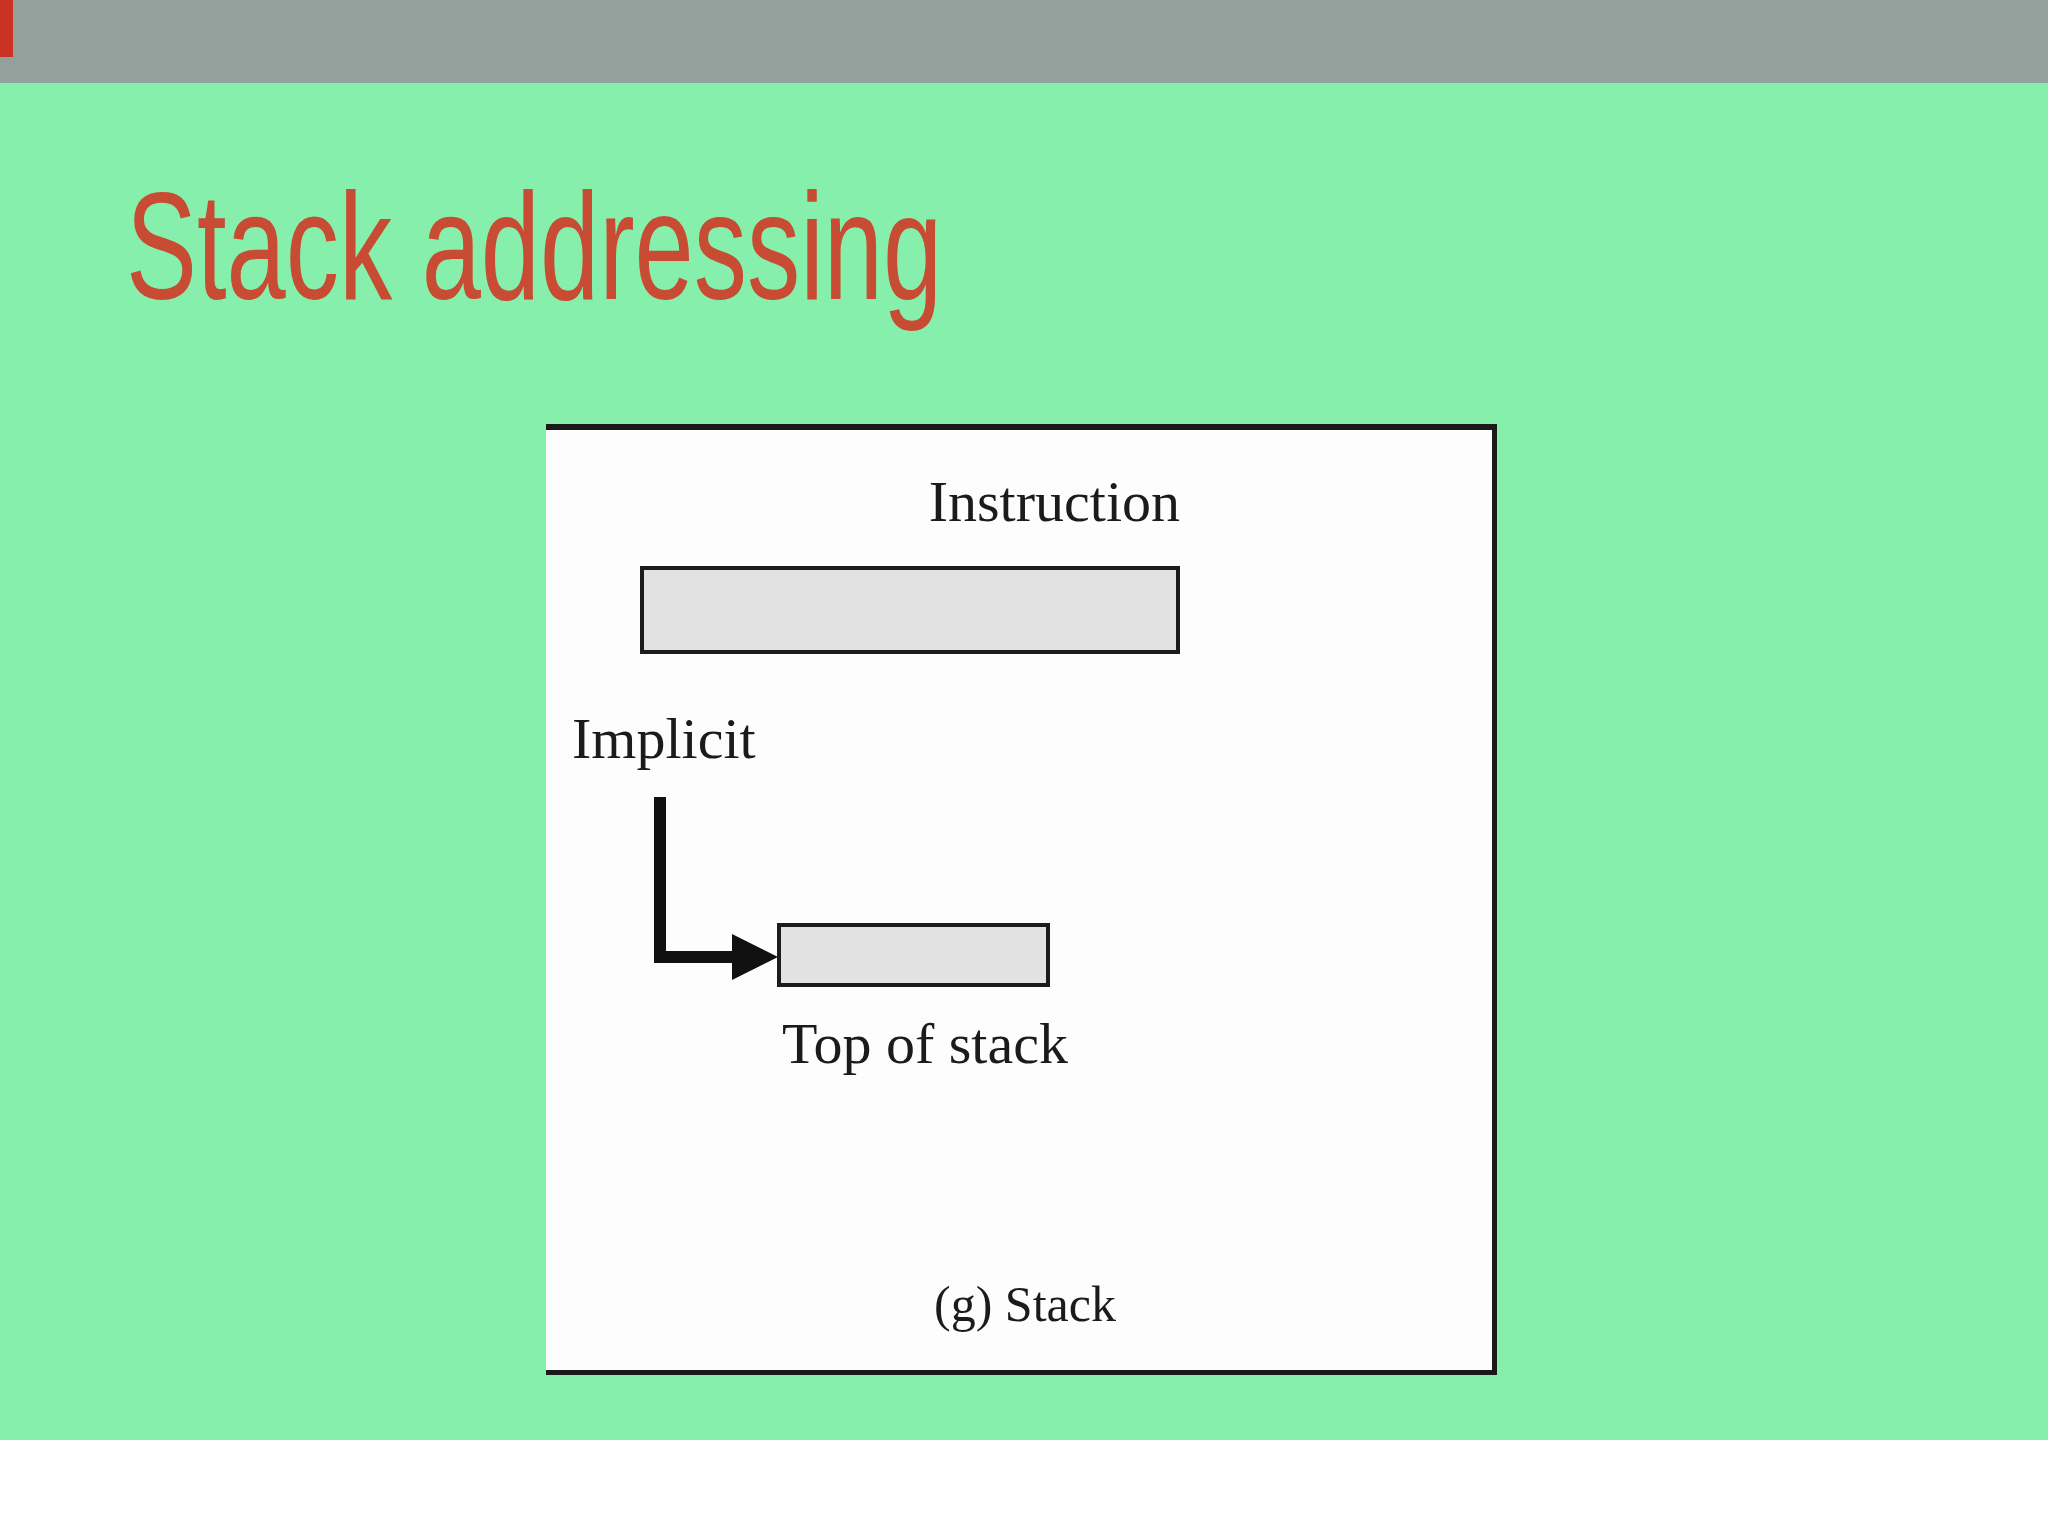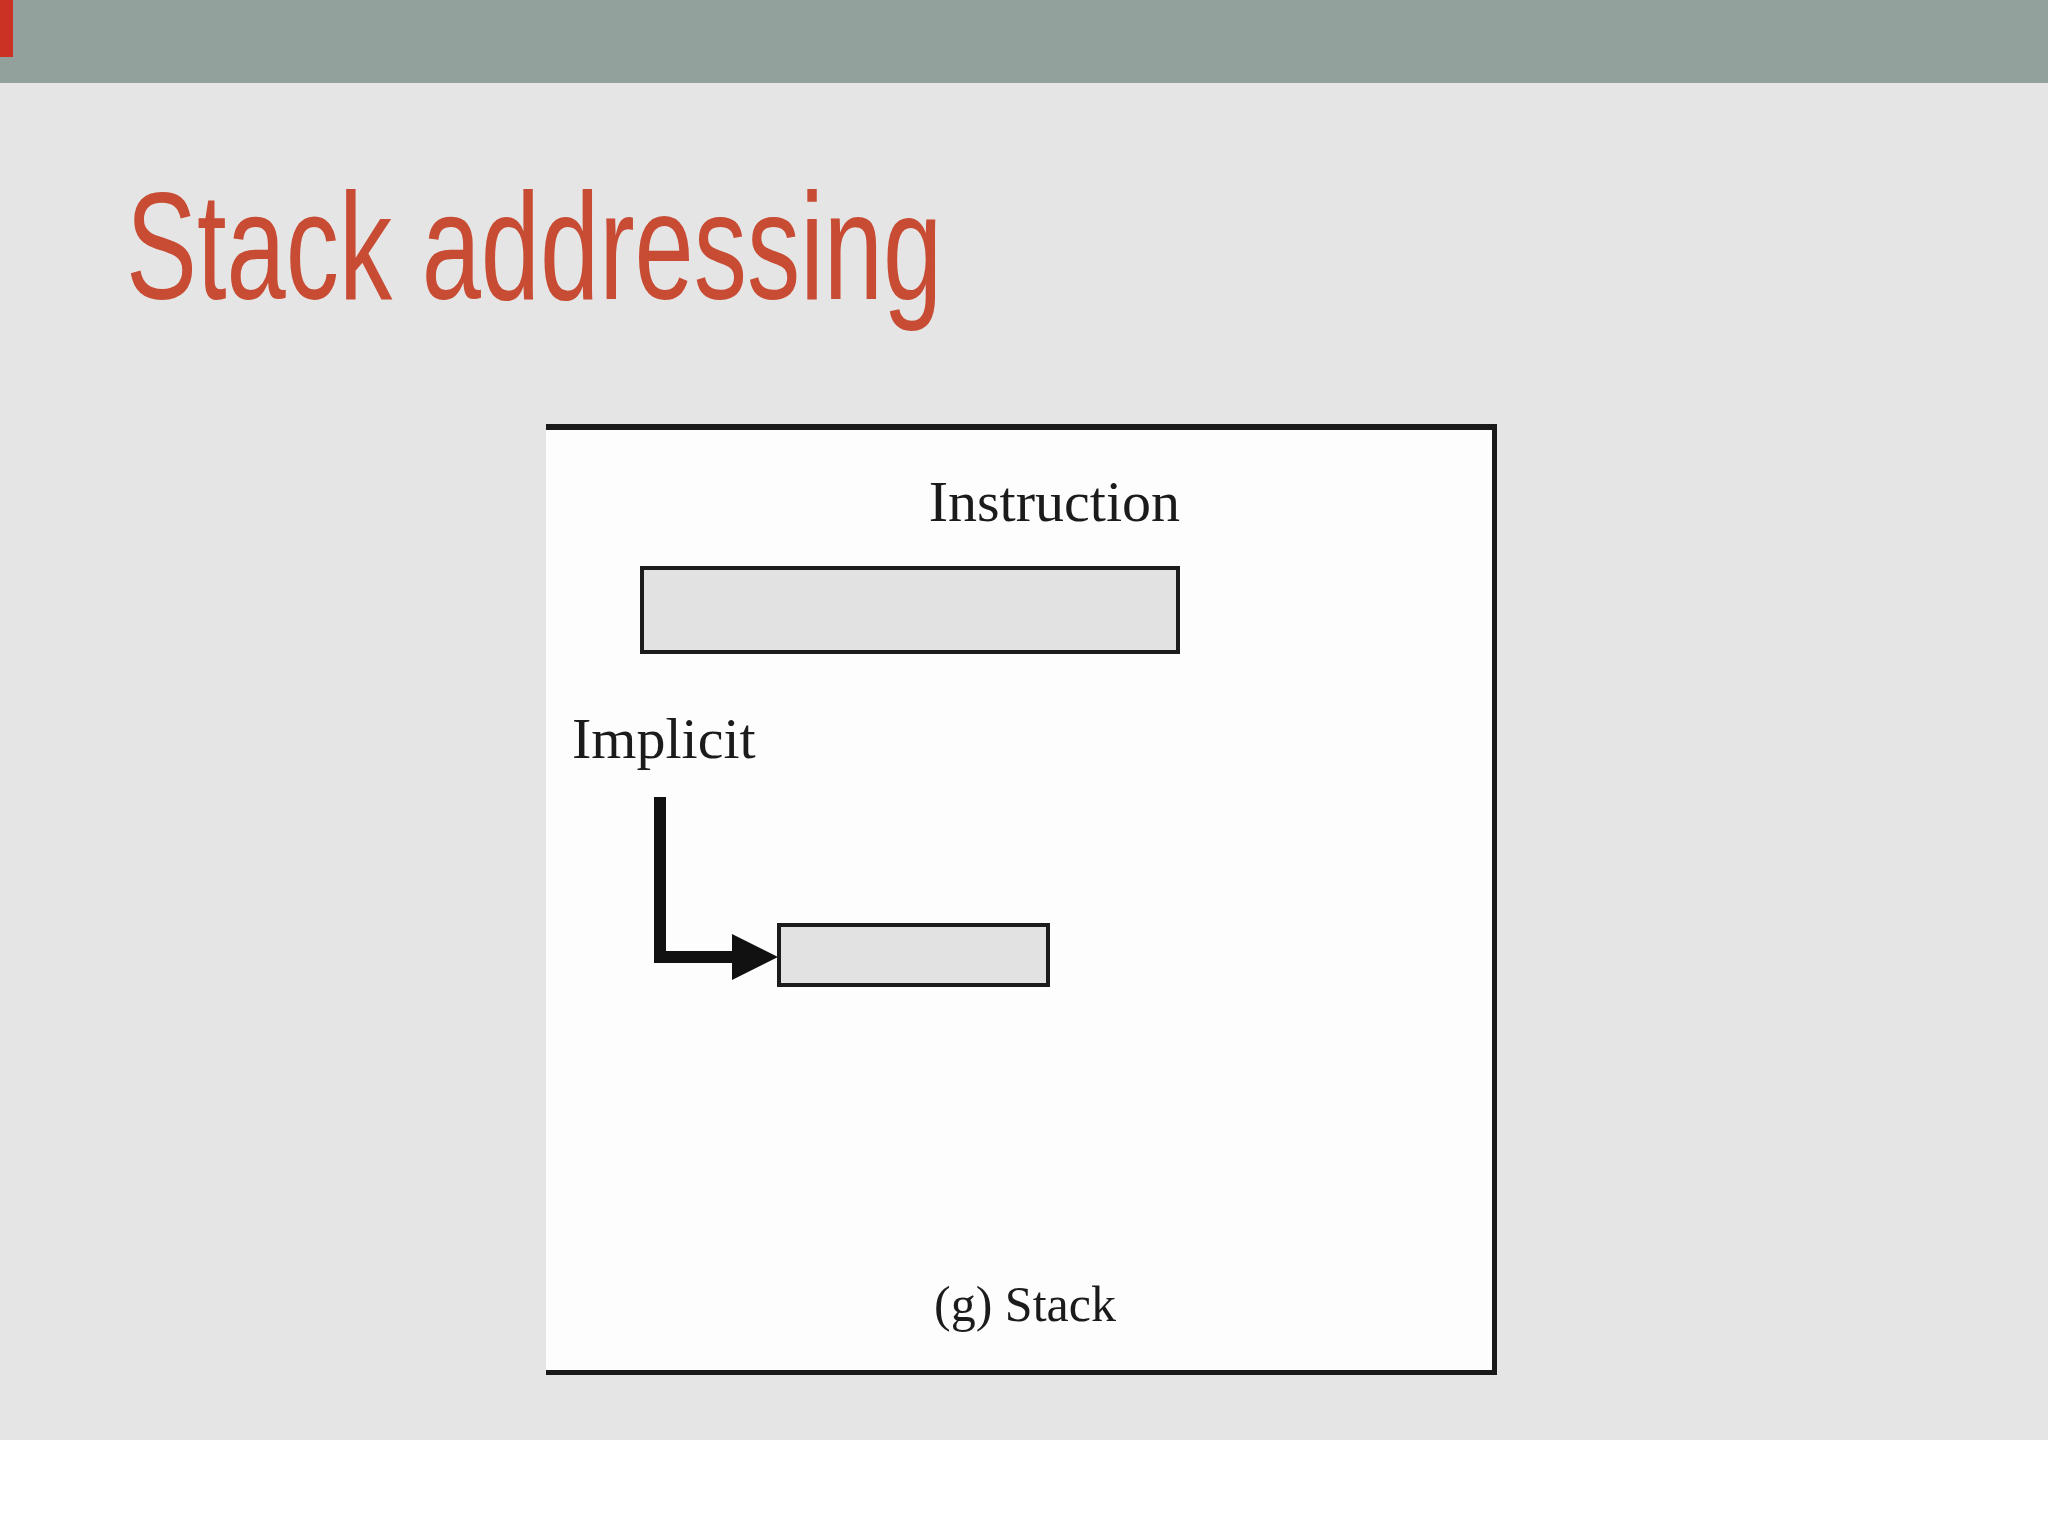--- a/index.html
+++ b/index.html
@@ -4,21 +4,21 @@
 <style>
   html, body {
     margin: 0;
     padding: 0;
     background: #ffffff;
   }
   .slide {
     position: relative;
     width: 2048px;
     height: 1440px;
-    background: #e5e5e5;
+    background: #86efac;
     overflow: hidden;
     font-family: "Liberation Serif", serif;
   }
   .header-bar {
     position: absolute;
     left: 0; top: 0;
     width: 2048px;
     height: 83px;
     background: #92A19B;
   }
@@ -157,17 +157,18 @@
 
   <div class="diagram-label implicit-label">Implicit</div>
 
   <div class="arrow-vline"></div>
   <div class="arrow-hline"></div>
   <div class="arrow-head"></div>
 
   <div class="tos-rect"></div>
 
   <div class="diagram-label tos-label">
+    <div>Top of stack</div>
   </div>
 
   <div class="diagram-label figure-caption">(g) Stack</div>
 
 </div>
 
 </body></html>

